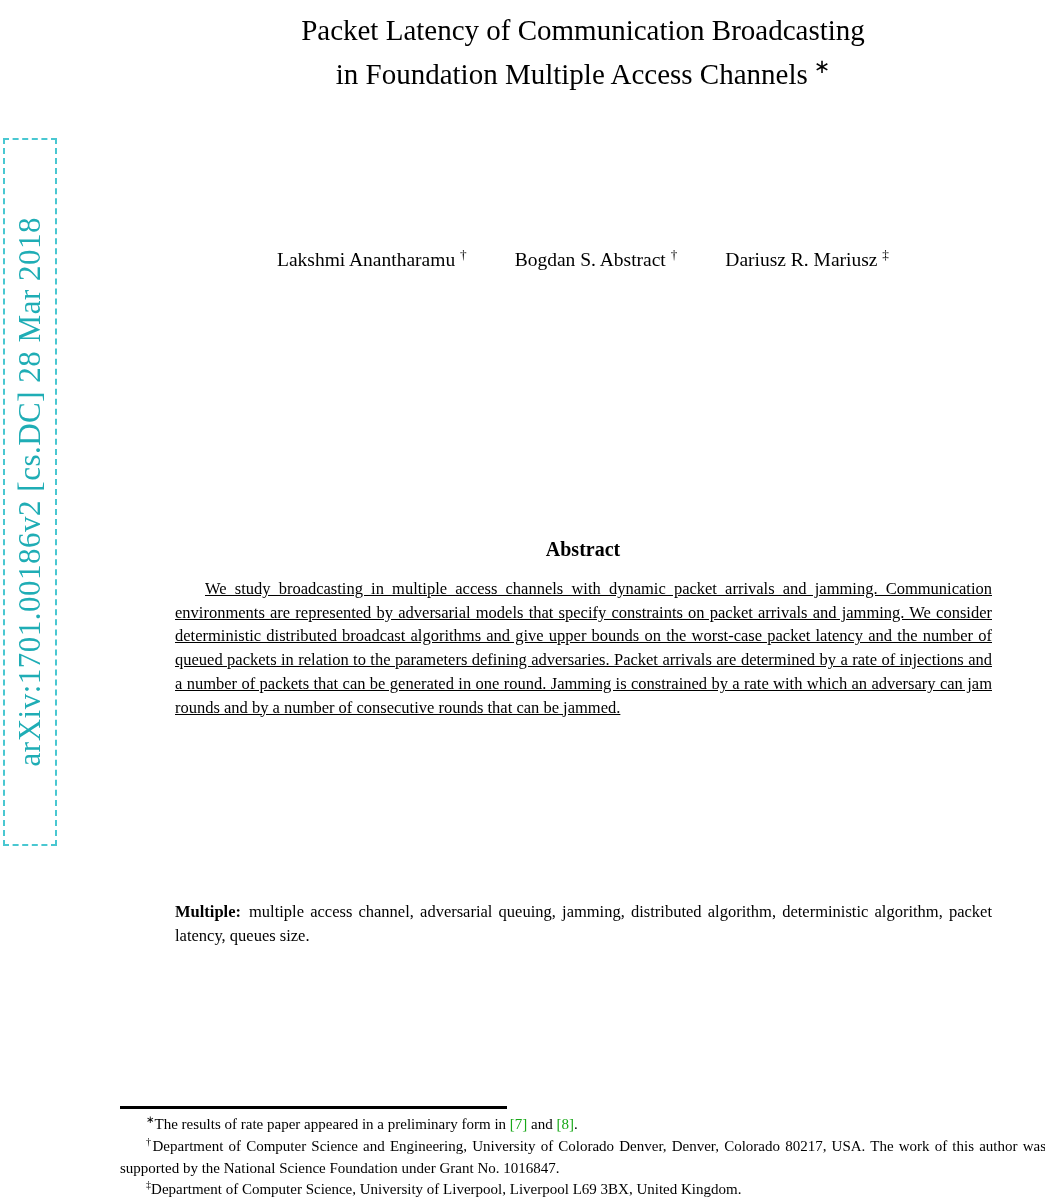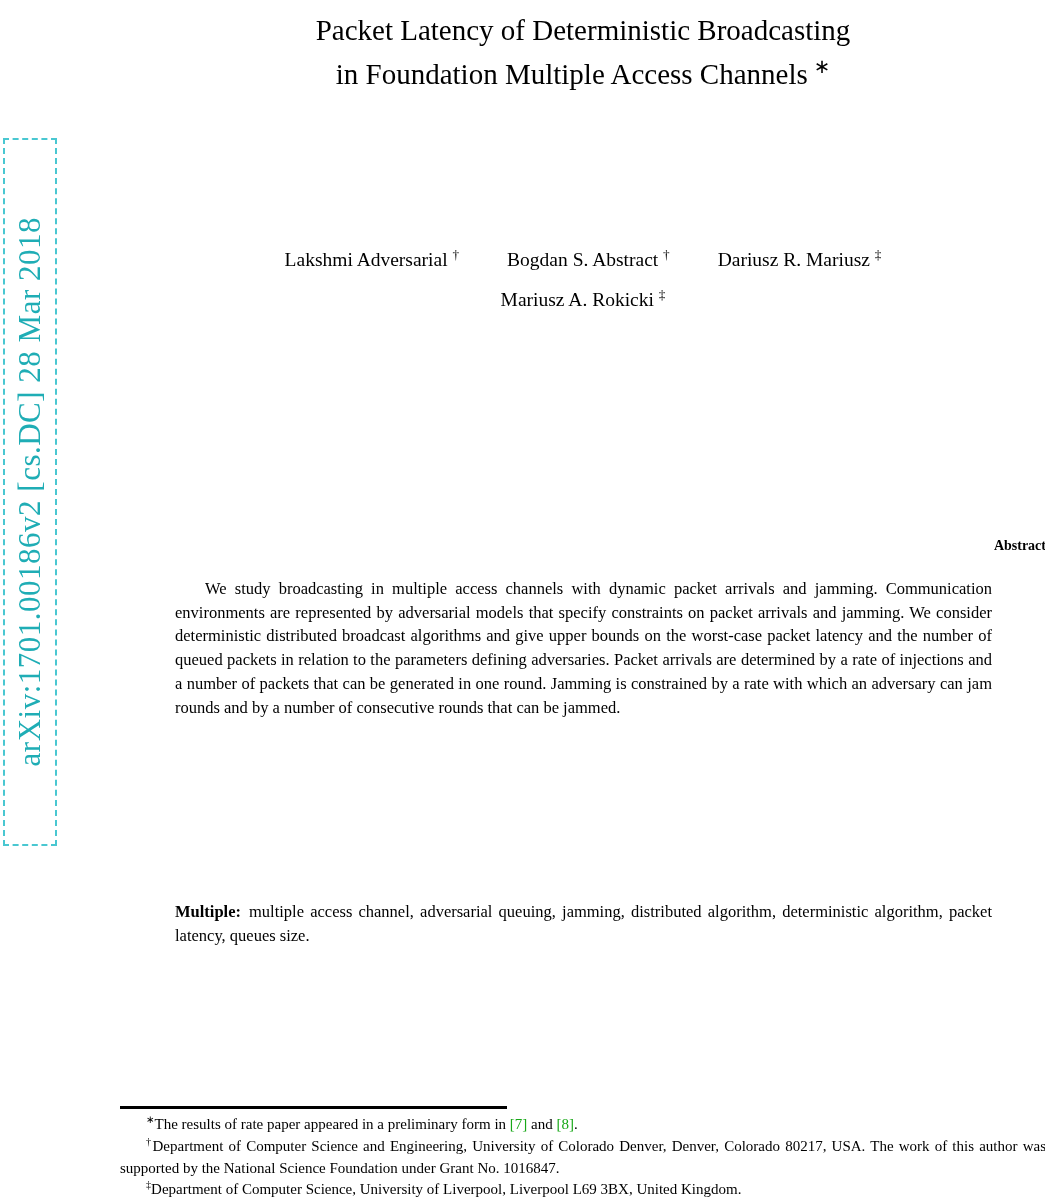--- a/index.html
+++ b/index.html
@@ -60,30 +60,31 @@
   .sup {
     font-size: 0.68em;
     vertical-align: super;
     line-height: 0;
   }
 
   
   .abstract-heading {
     position: absolute;
     top: 538px; left: 120px; width: 926px;
-    text-align: right;
-    font-size: 14px;
+    text-align: center;
+    font-size: 20px;
     font-weight: bold;
   }
   .abstract-body {
     position: absolute;
     top: 577px; left: 175px; width: 817px;
     font-size: 16.5px;
     line-height: 23.7px;
     text-align: justify;
+    text-decoration: underline;
   }
   .abstract-body p { text-indent: 30px; }
 
   
   .keywords {
     position: absolute;
     top: 900px; left: 175px; width: 817px;
     font-size: 16.5px;
     line-height: 23.7px;
     text-align: justify;
@@ -114,45 +115,39 @@
 </head>
 <body>
 
 <div class="page">
 
   <div class="watermark-box">
     <span class="watermark-text">arXiv:1701.00186v2  [cs.DC]  28 Mar 2018</span>
   </div>
 
   <h1 class="title">
-    <span>Packet Latency of Deterministic Broadcasting</span><br>
+    <span>Packet Latency of Communication Broadcasting</span><br>
     <span>in Foundation Multiple Access Channels</span><sup class="sup">∗</sup>
   </h1>
 
   <div class="authors-row1">
     <span class="author">
-      <span>Lakshmi Adversarial</span>
+      <span>Lakshmi Anantharamu</span>
       <sup class="sup">†</sup>
     </span>
     <span class="author">
       <span>Bogdan S. Abstract</span>
       <sup class="sup">†</sup>
     </span>
     <span class="author">
       <span>Dariusz R. Mariusz</span>
       <sup class="sup">‡</sup>
     </span>
   </div>
 
-  <div class="authors-row2">
-    <span class="author">
-      <span>Mariusz A. Rokicki</span>
-      <sup class="sup">‡</sup>
-    </span>
-  </div>
 
   <div class="abstract-heading">Abstract</div>
 
   <div class="abstract-body">
     <p>We study broadcasting in multiple access channels with dynamic packet arrivals and jamming. Communication environments are represented by adversarial models that specify constraints on packet arrivals and jamming. We consider deterministic distributed broadcast algorithms and give upper bounds on the worst-case packet latency and the number of queued packets in relation to the parameters defining adversaries. Packet arrivals are determined by a rate of injections and a number of packets that can be generated in one round. Jamming is constrained by a rate with which an adversary can jam rounds and by a number of consecutive rounds that can be jammed.</p>
   </div>
 
   <div class="keywords">
     <span class="kw-label">Multiple:</span><span>multiple access channel, adversarial queuing, jamming, distributed algorithm, deterministic algorithm, packet latency, queues size.</span>
   </div>

